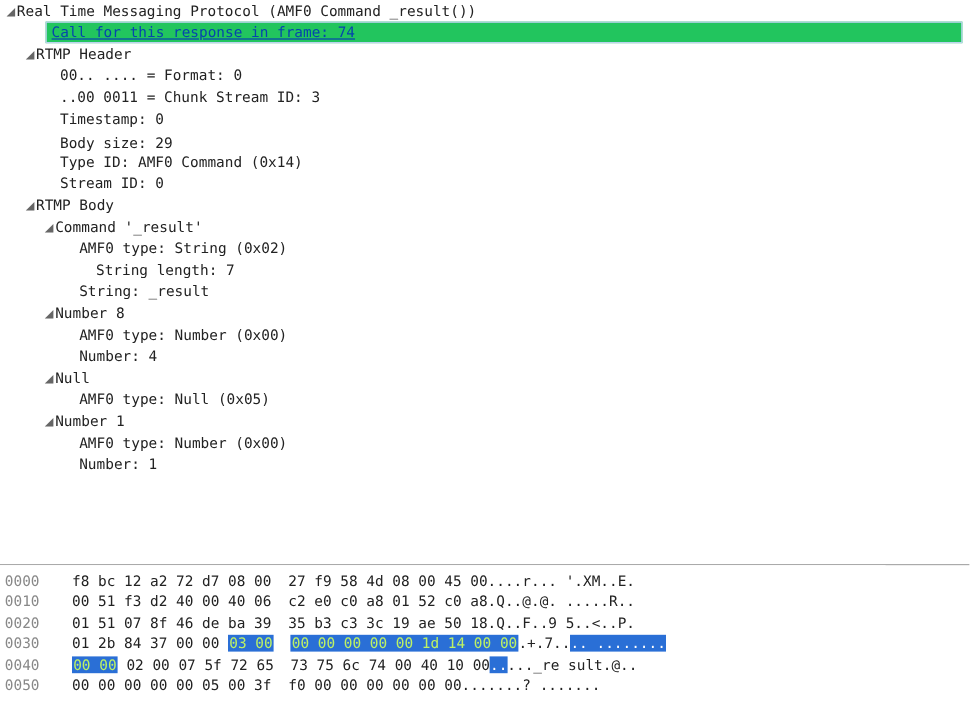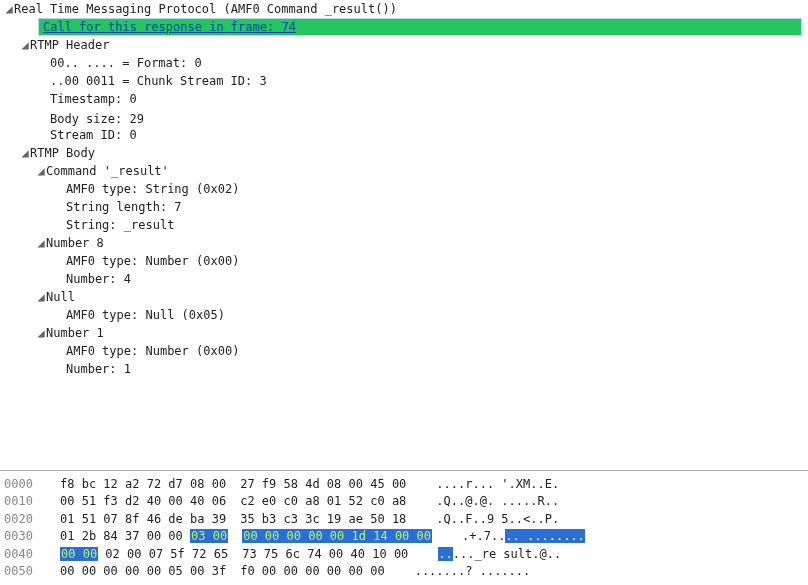--- a/index.html
+++ b/index.html
@@ -7,21 +7,21 @@
   .tree{width:808px;height:470px;overflow:hidden;border-bottom:1px solid #aaa;}
   .row{display:flex;align-items:center;height:18px;white-space:pre;}
   .tri{display:inline-block;width:10px;text-align:center;color:#666;}
   .link{color:#0645ad;text-decoration:underline;}
   .link-row{background:#22c55e;border:1px solid #bcd2ef;margin-left:38px;padding-left:4px;width:calc(100% - 44px);box-sizing:border-box;}
   .hex-pane{width:738px;background:#fff;white-space:pre;padding-top:4px;}
   .hex-row{display:flex;height:17.5px;align-items:center;}
   .hoff{color:#888;padding-left:4px;width:44px;}
   .hbytes{padding-left:12px;}
   .hgap{display:inline-block;width:14px;}
-  .hascii{padding-left:30px;}
+  .hascii{}
   .bsel{background:#2a6fd6;color:#bef264;padding:0 1px;}
   .bsel2{background:#2a6fd6;color:#fff;}
   
 </style>
 </head>
 <body>
 
 <div class="pane">
 
   <div class="tree">
@@ -37,31 +37,32 @@
 
     <div class="row" style="padding-left:20px;">
       <span class="tri">◢</span>
       <span>RTMP Header</span>
     </div>
     <div id="hdr-lines">
         <div class="row" style="padding-left: 50px;"><span>00.. .... = Format: 0</span></div>
         <div class="row" style="padding-left: 50px;"><span>..00 0011 = Chunk Stream ID: 3</span></div>
         <div class="row" style="padding-left: 50px;"><span>Timestamp: 0</span></div>
         <div class="row" style="padding-left: 50px; align-items: flex-end;"><span>Body size: 29</span></div>
+        <div class="row" style="padding-left: 50px;"><span>Type ID: AMF0 Command (0x14)</span></div>
         <div class="row" style="padding-left: 50px;"><span>Stream ID: 0</span></div>
       </div>
 
     <div class="row" style="padding-left:20px;">
       <span class="tri">◢</span>
       <span>RTMP Body</span>
     </div>
     <div id="body-items">
         <div class="row" style="padding-left: 36px;"><span class="tri">◢</span><span>Command '_result'</span></div>
         <div class="row" style="padding-left: 66px;"><span>AMF0 type: String (0x02)</span></div>
-        <div class="row" style="padding-left: 66px;"><span>String length: 7</span></div>
+        <div class="row" style="padding-left: 66px; margin-left: 14px;"><span>String length: 7</span></div>
         <div class="row" style="padding-left: 66px;"><span>String: _result</span></div>
         <div class="row" style="padding-left: 36px;"><span class="tri">◢</span><span>Number 8</span></div>
         <div class="row" style="padding-left: 66px;"><span>AMF0 type: Number (0x00)</span></div>
         <div class="row" style="padding-left: 66px;"><span>Number: 4</span></div>
         <div class="row" style="padding-left: 36px;"><span class="tri">◢</span><span>Null</span></div>
         <div class="row" style="padding-left: 66px;"><span>AMF0 type: Null (0x05)</span></div>
         <div class="row" style="padding-left: 36px;"><span class="tri">◢</span><span>Number 1</span></div>
         <div class="row" style="padding-left: 66px;"><span>AMF0 type: Number (0x00)</span></div>
         <div class="row" style="padding-left: 66px;"><span>Number: 1</span></div>
       </div>

